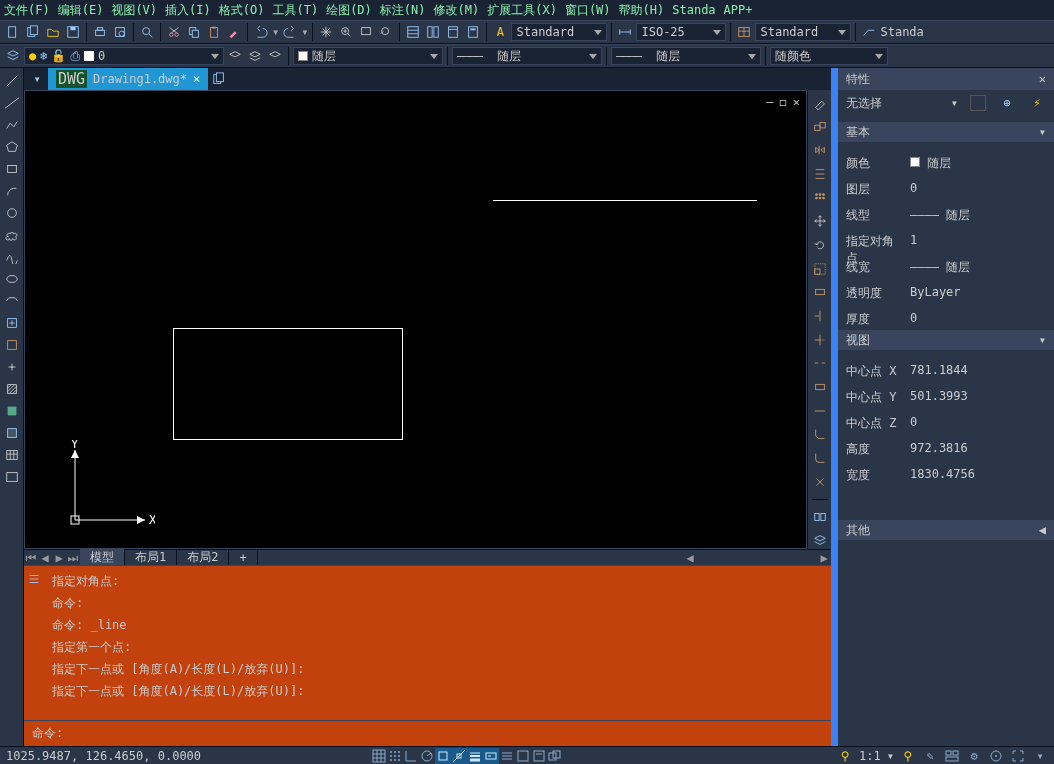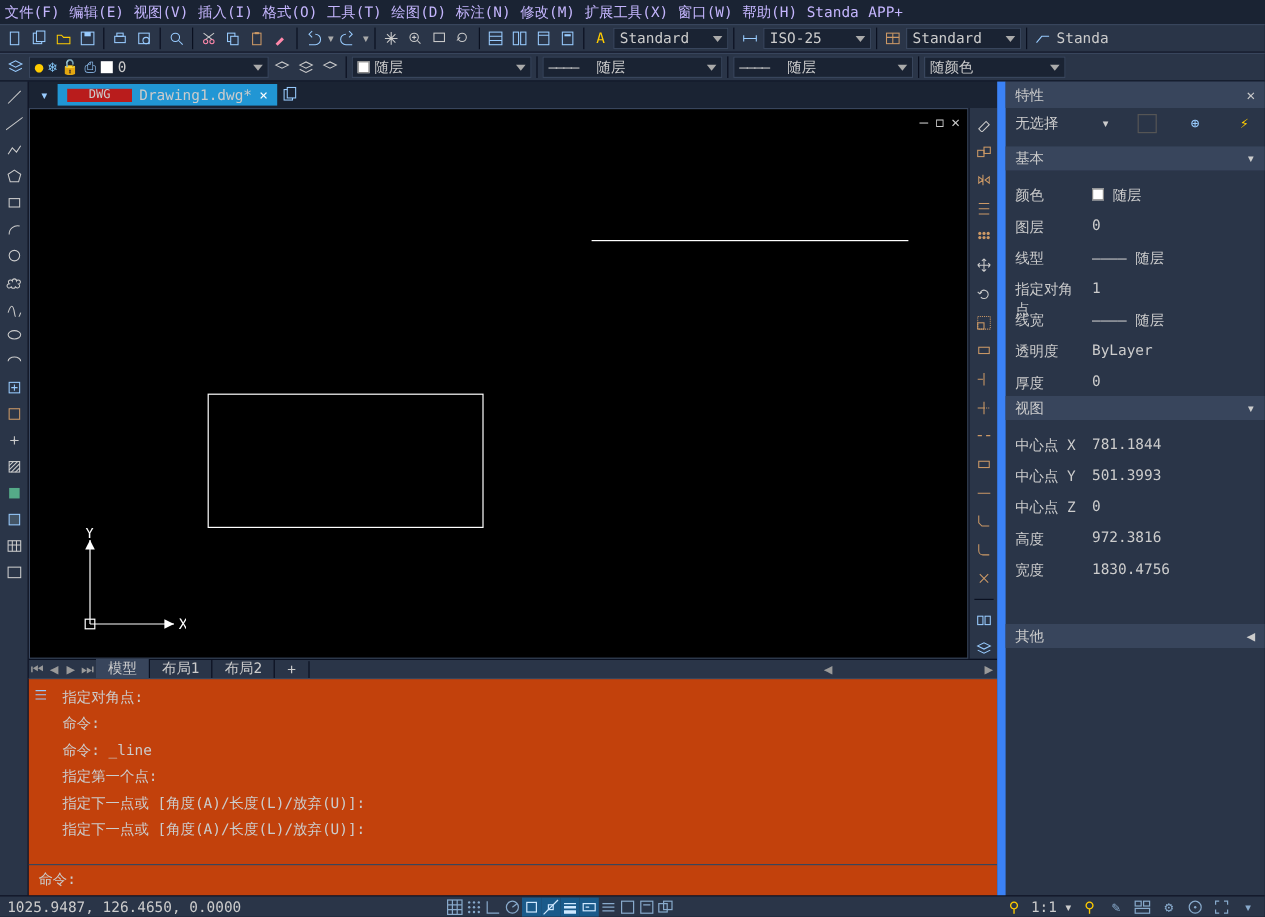--- a/index.html
+++ b/index.html
@@ -1,18 +1,18 @@
 <!DOCTYPE html>
 <html><head>
 <meta charset="utf-8">
 <style>
 *{box-sizing:border-box;margin:0;padding:0;font-family:"Microsoft YaHei",SimSun,monospace;font-size:12px;color:#ccc;user-select:none}
 body{background:#1a2333;overflow:hidden;width:1054px;height:764px}
 .menubar{height:20px;background:#1a2333;display:flex;align-items:center;padding:0 4px;gap:8px}
-.menubar span{color:#c4b5fd;cursor:default}
+.menubar span{color:#86efac;cursor:default}
 .toolbar-row{height:24px;background:#2a3548;display:flex;align-items:center;border-top:1px solid #38455c;border-bottom:1px solid #0a1020;padding:0 4px;gap:2px}
 .tbtn{width:18px;height:18px;display:flex;align-items:center;justify-content:center;color:#9cf}
 .tbtn svg{width:14px;height:14px}
 .sep{width:1px;height:18px;background:#0a1020;margin:0 2px}
 .combo{height:18px;background:#1a2333;border:1px solid #38455c;display:flex;align-items:center;padding:0 4px;gap:4px;min-width:60px}
 .combo .arrow{margin-left:auto;width:0;height:0;border-left:4px solid transparent;border-right:4px solid transparent;border-top:5px solid #aaa}
 .main-area{display:flex;height:calc(100% - 20px - 24px - 24px - 18px)}
 .left-tools{width:24px;background:#2a3548;border-right:1px solid #0a1020;display:flex;flex-direction:column;align-items:center;padding-top:4px;gap:4px}
 .left-tools .tbtn{color:#8ac}
 .center-col{flex:1;display:flex;flex-direction:column;min-width:0}
@@ -22,21 +22,21 @@
 .drawing-wrap{flex:1;display:flex;min-height:0}
 .viewport{flex:1;position:relative;background:#000;border:1px solid #38455c}
 .vp-ctrl{position:absolute;top:4px;right:6px;display:flex;gap:6px;color:#ccc}
 .rect-shape{position:absolute;left:148px;top:237px;width:230px;height:112px;border:1px solid #fff}
 .hline{position:absolute;left:468px;top:109px;width:264px;height:1px;background:#fff}
 .ucs{position:absolute;left:40px;bottom:18px}
 .right-tools{width:24px;background:#2a3548;border-left:1px solid #0a1020;display:flex;flex-direction:column;align-items:center;padding-top:4px;gap:6px}
 .right-tools .tbtn{color:#d8a040}
 .prop-panel{width:223px;background:#2a3548;border-left:7px solid #3b82f6;display:flex;flex-direction:column}
 .prop-header{height:22px;background:#38455c;display:flex;align-items:center;padding:0 8px;justify-content:space-between}
-.prop-sel{height:26px;display:flex;align-items:center;padding:0 8px;gap:23px}
+.prop-sel{height:26px;display:flex;align-items:center;padding:0 8px;gap:12px}
 .prop-section{background:#38455c;height:20px;display:flex;align-items:center;padding:0 8px;justify-content:space-between;margin-top:6px}
 .prop-row{height:24px;display:flex;padding:13px 8px}
 .prop-row .lbl{width:58px;color:#ccc}
 .prop-row .val{flex:1;color:#ccc;padding-left:6px}
 .prop-row.editable .val{background:#1a2333}
 .model-tabs{height:16px;background:#2a3548;display:flex;align-items:center;border-top:1px solid #0a1020;font-size:11px}
 .model-tabs .mtab{padding:0 10px;border-right:1px solid #0a1020;color:#ccc}
 .model-tabs .mtab.active{background:#38455c}
 .model-tabs .navbtn{width:14px;text-align:center;color:#999}
 .cmd-area{background:#c2410c;border-top:1px solid #38455c;display:flex;flex-direction:column}
@@ -401,21 +401,21 @@
         <svg viewBox="0 0 16 16">
           <rect x="2" y="3" width="12" height="10" stroke="#ccc" fill="none"></rect>
         </svg>
       </div>
   </div>
 
   <div class="center-col">
     <div class="tabbar">
       <span class="tbtn">▾</span>
       <div class="file-tab">
-        <span style="background:#b91c1c;padding:0 18px;font-size:10px">DWG</span>
+        <span style="background:#14532d;padding:0 2px;font-size:15px">DWG</span>
         <span>Drawing1.dwg*</span>
         <span class="close">×</span>
       </div>
       <span class="tbtn">
           <svg viewBox="0 0 16 16" width="14" height="14">
             <rect x="2" y="3" width="8" height="10" fill="none" stroke="#9cf"></rect>
             <rect x="5" y="1" width="8" height="10" fill="#1a2333" stroke="#9cf"></rect>
           </svg>
         </span>
     </div>

